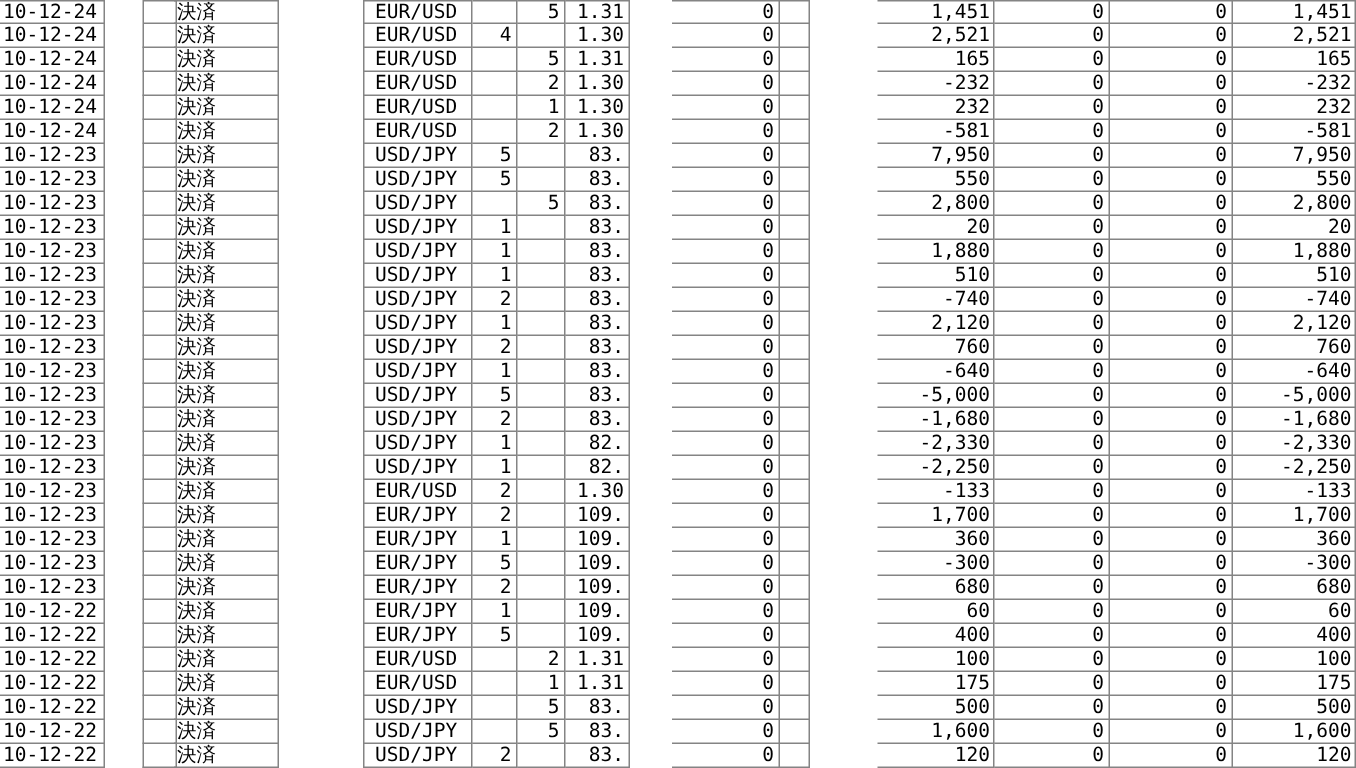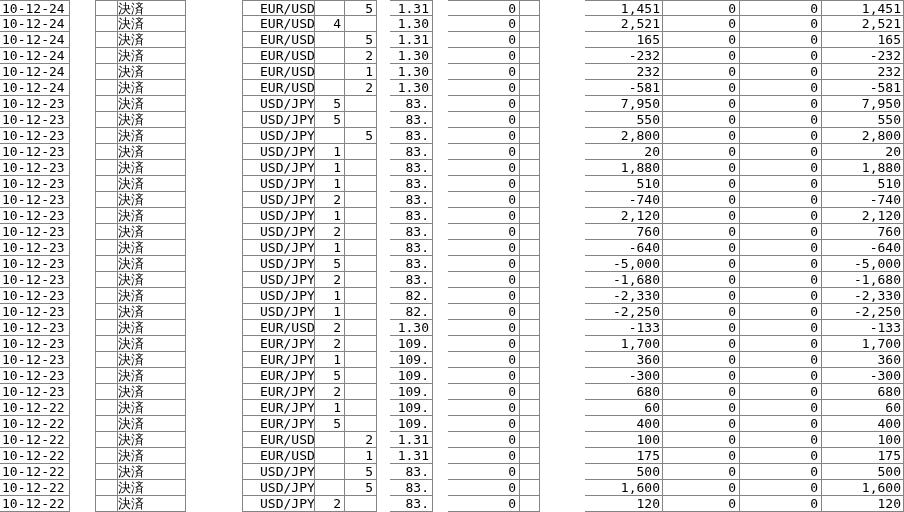--- a/index.html
+++ b/index.html
@@ -23,24 +23,24 @@
     line-height: 15px;
     white-space: nowrap; overflow: hidden;
     background: transparent;
   }
   .row.first .cell { border-top: 1px solid var(--grid); }
   .bl { border-left: 1px solid var(--grid); }
 
   .c-date   { left:   0px; width: 70px; padding-left: 2px; }
   .c-blank1 { left:  95px; width: 23px; }
   .c-settle { left: 116px; width: 70px; padding-left: 2px; }
-  .c-pair   { left: 242px; width: 73px; padding-left: 17px; }
+  .c-pair   { left: 242px; width: 73px; padding-left: 7px; }
   .c-qty1   { left: 315px; width: 30px; text-align: right; padding-right: 3px; }
   .c-qty2   { left: 345px; width: 32px; text-align: right; padding-right: 3px; }
-  .c-rate   { left: 390px; width: 43px; text-align: right; padding-right: 3px; }
+  .c-rate   { left: 377px; width: 43px; text-align: right; padding-right: 3px; }
   .c-zeroa  { left: 448px; width: 72px; text-align: right; padding-right: 3px; }
   .c-blank2 { left: 520px; width: 20px; }
   .c-amt1   { left: 585px; width: 78px; text-align: right; padding-right: 2px; }
   .c-zerob  { left: 663px; width: 77px; text-align: right; padding-right: 3px; }
   .c-zeroc  { left: 740px; width: 82px; text-align: right; padding-right: 3px; }
   .c-amt2   { left: 822px; width: 82px; text-align: right; padding-right: 2px; }
 </style>
 </head>
 <body>
 

